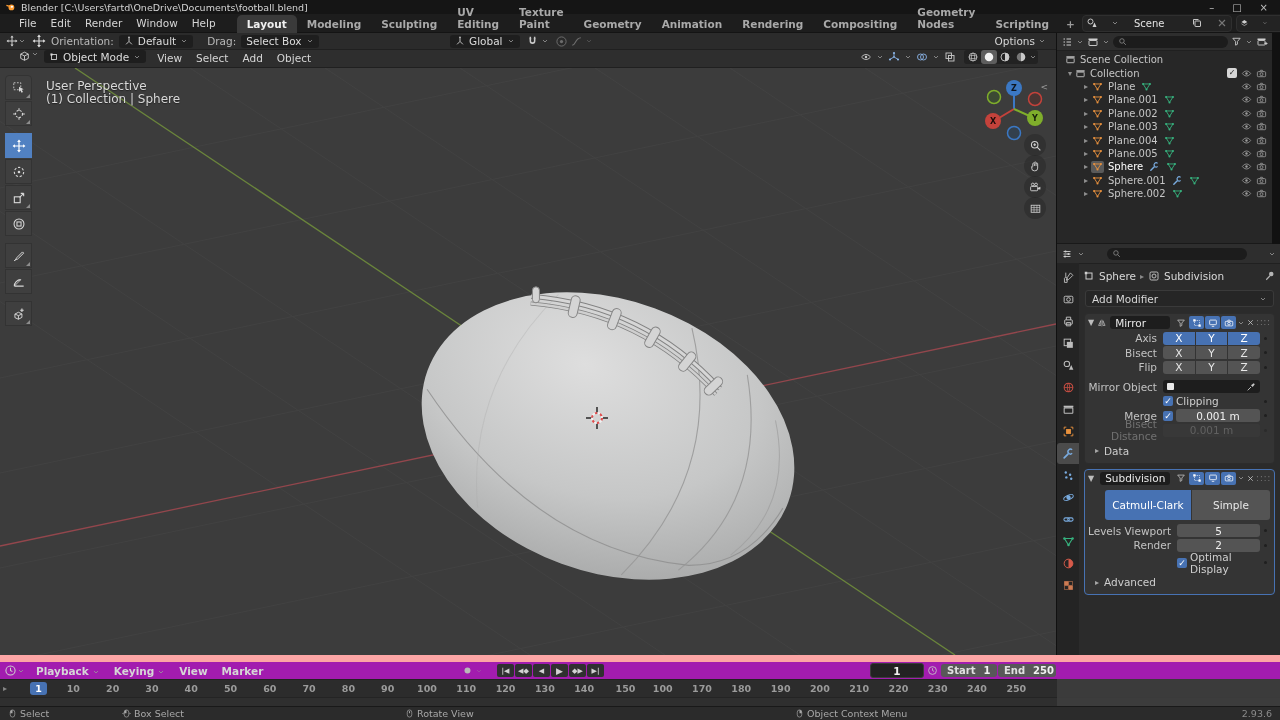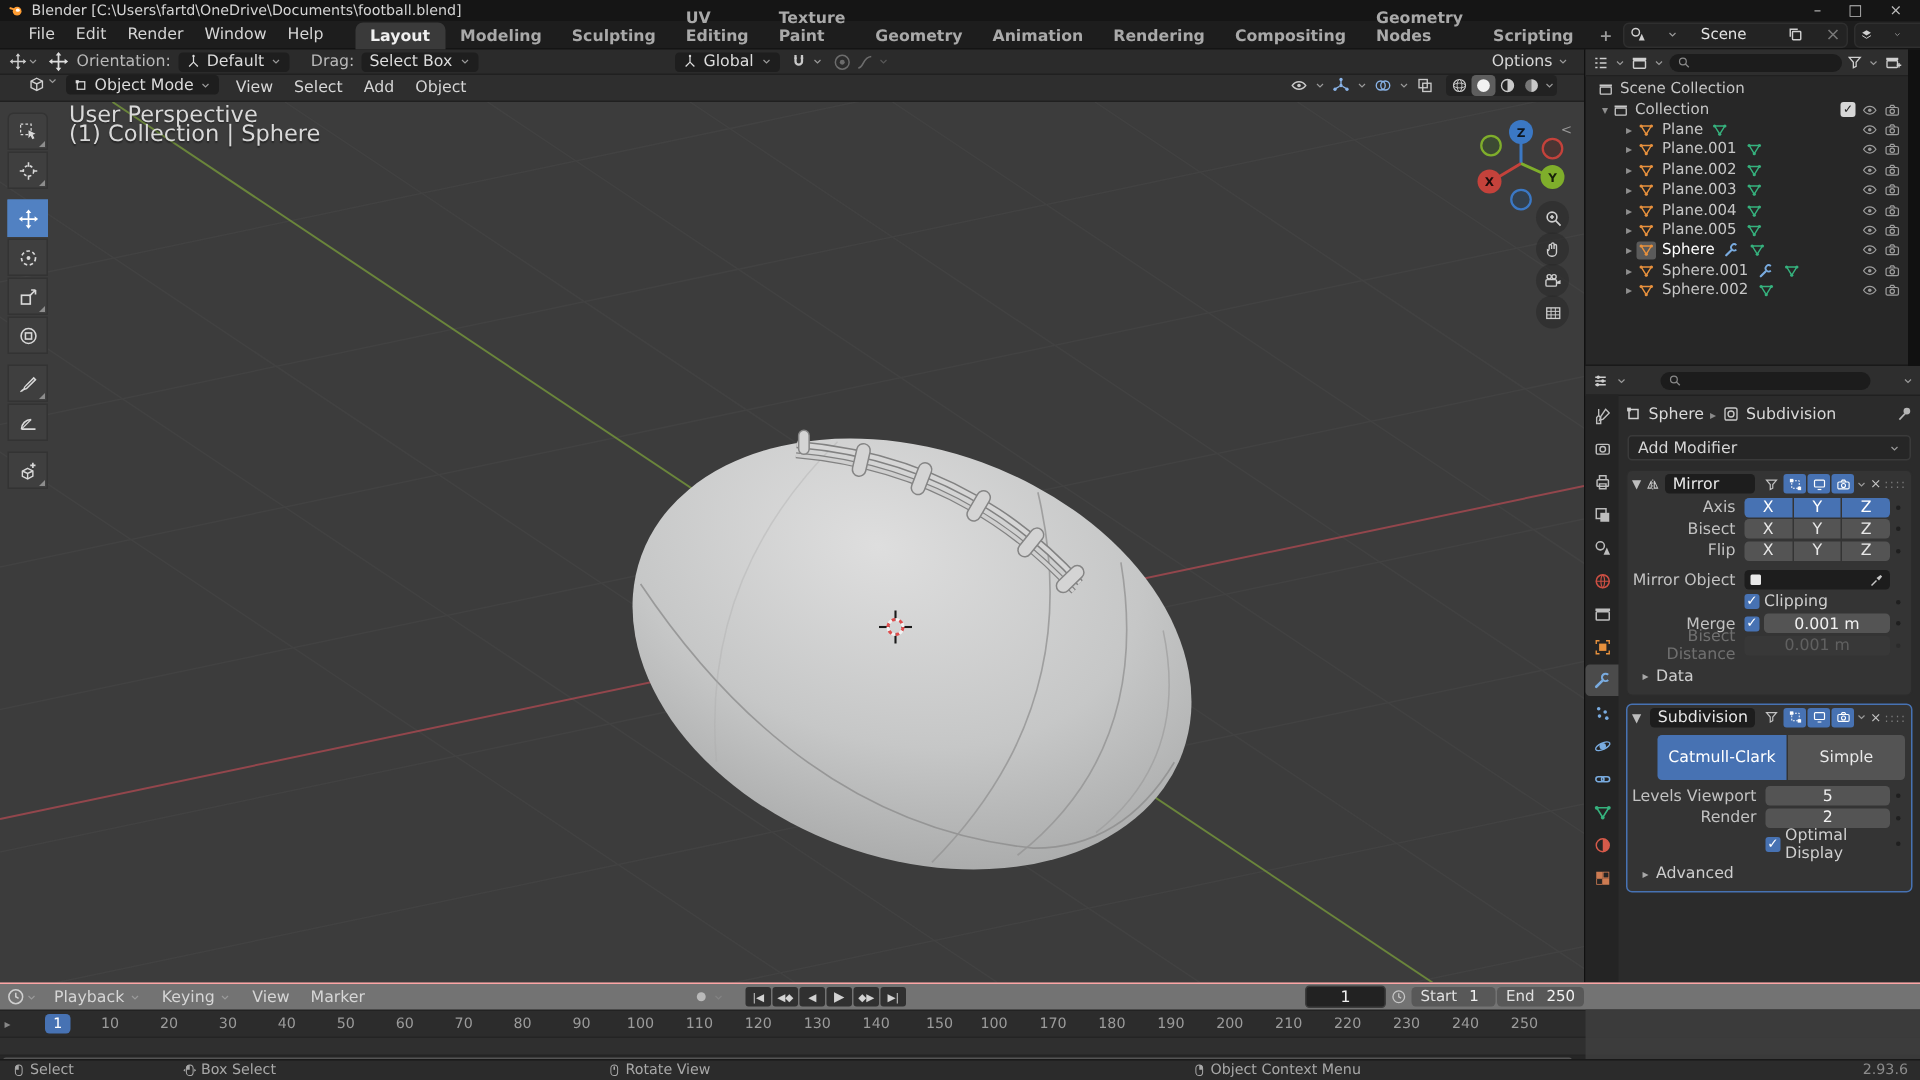--- a/index.html
+++ b/index.html
@@ -42,21 +42,21 @@
   .vpheader{position:absolute;left:0;top:50px;width:1056px;height:18px;background:#2e2e2e;
             display:flex;align-items:flex-start;padding:0 18px;box-sizing:border-box;border-bottom:1px solid #202020;}
   .vp-menus{display:flex;margin-left:4px;}
   .shadecluster{margin-left:auto;display:flex;align-items:center;gap:2px;}
   .hbtn{display:flex;align-items:center;justify-content:center;width:16px;height:14px;border-radius:3px;color:#c9c9c9;}
   .hbtn.blue{color:#8ab4e8;}
   .hbtn.on{background:#5e5e5e;color:#f2f2f2;}
   .hgroup{display:flex;background:#222;border-radius:3px;padding:0 1px;margin-left:4px;align-items:center;}
   
   .viewport{position:absolute;left:0;top:68px;width:1056px;height:587px;background:#3c3c3c;overflow:hidden;}
-  .vp-text{position:absolute;left:46px;top:2px;color:#d9d9d9;font-size:15px;line-height:13px;text-shadow:0 1px 1px #00000066;}
+  .vp-text{position:absolute;left:46px;top:12px;color:#d9d9d9;font-size:12px;line-height:13px;text-shadow:0 1px 1px #00000066;}
   
   .vtoolbar{position:absolute;left:5px;top:7px;display:flex;flex-direction:column;gap:1px;}
   .tool{width:25px;height:23px;background:#3f3f3f;border:1px solid #333;display:flex;align-items:center;justify-content:center;
         color:#d8d8d8;position:relative;}
   .tool:first-child{border-radius:4px 4px 0 0;}
   .tool.active{background:#5181c2;border-color:#5181c2;color:#fff;}
   .tool .sub{position:absolute;right:1px;bottom:1px;width:0;height:0;border-left:4px solid transparent;border-bottom:4px solid #8d8d8d;}
   .tgap{height:5px;}
   .tool .ic{width:14px;height:14px;}
   
@@ -115,21 +115,21 @@
   .cb{width:10px;height:10px;border-radius:2px;background:#4772b3;color:#fff;font-size:9px;line-height:10px;text-align:center;flex:none;}
   .disabled{opacity:.42;}
   .subrow{display:flex;align-items:center;gap:5px;height:14px;padding-left:10px;color:#cdcdcd;}
   .subrow .arr{color:#a8a8a8;font-size:8px;}
   .seg{display:flex;margin:3px 4px 4px 4px;height:30px;padding-left:16px;}
   .seg div{flex:1;background:#545454;color:#e8e8e8;display:flex;align-items:center;justify-content:center;}
   .seg div:first-child{border-radius:3px 0 0 3px;margin-right:1px;flex:1.1;}
   .seg div:last-child{border-radius:0 3px 3px 0;}
   .seg div.on{background:#4772b3;color:#fff;}
   
-  .timeline{position:absolute;left:0;top:655px;width:1280px;height:51px;background:#737373;border-top:1px solid #fca5a5;box-sizing:border-box;}
+  .timeline{position:absolute;left:0;top:655px;width:1280px;height:51px;background:#a21caf;border-top:7px solid #fca5a5;box-sizing:border-box;font-weight:bold;}
   .tlheader{position:relative;height:17px;display:flex;align-items:center;padding:0 4px;border-bottom:1px solid #222;}
   .transport{position:absolute;left:497px;display:flex;gap:1px;}
   .tpbtn{min-width:13px;height:13px;background:#303030;border-radius:2px;color:#d2d2d2;font-size:7px;
          display:flex;align-items:center;justify-content:center;padding:0 2px;}
   .tpbtn.play{font-size:9px;}
   .recbtn{position:absolute;left:462px;display:flex;align-items:center;gap:2px;}
   .framefield{position:absolute;left:870px;width:52px;height:13px;background:#222;border:1px solid #3c3c3c;border-radius:3px;
               color:#f0f0f0;display:flex;align-items:center;justify-content:center;}
   .rangefield{position:absolute;height:13px;background:#585858;border-radius:3px;color:#f0f0f0;
               display:flex;align-items:center;padding:0 6px;gap:8px;font-size:10px;}

